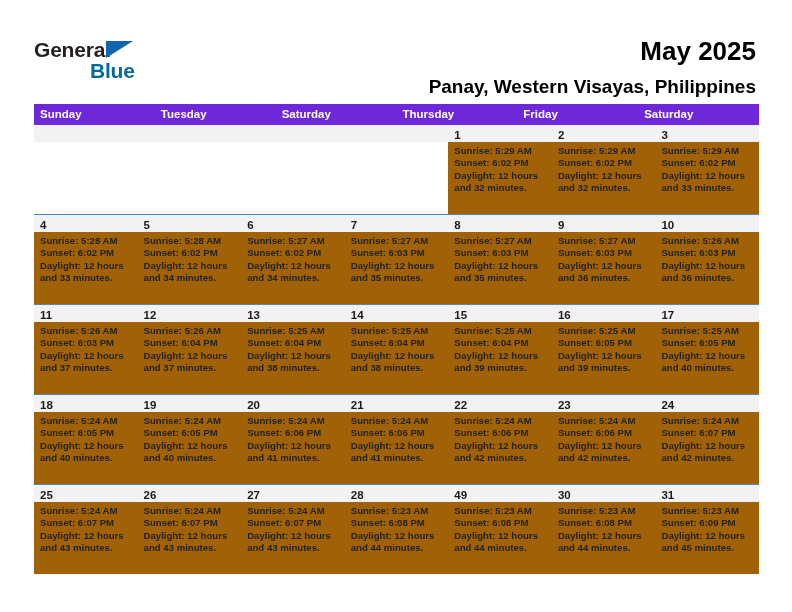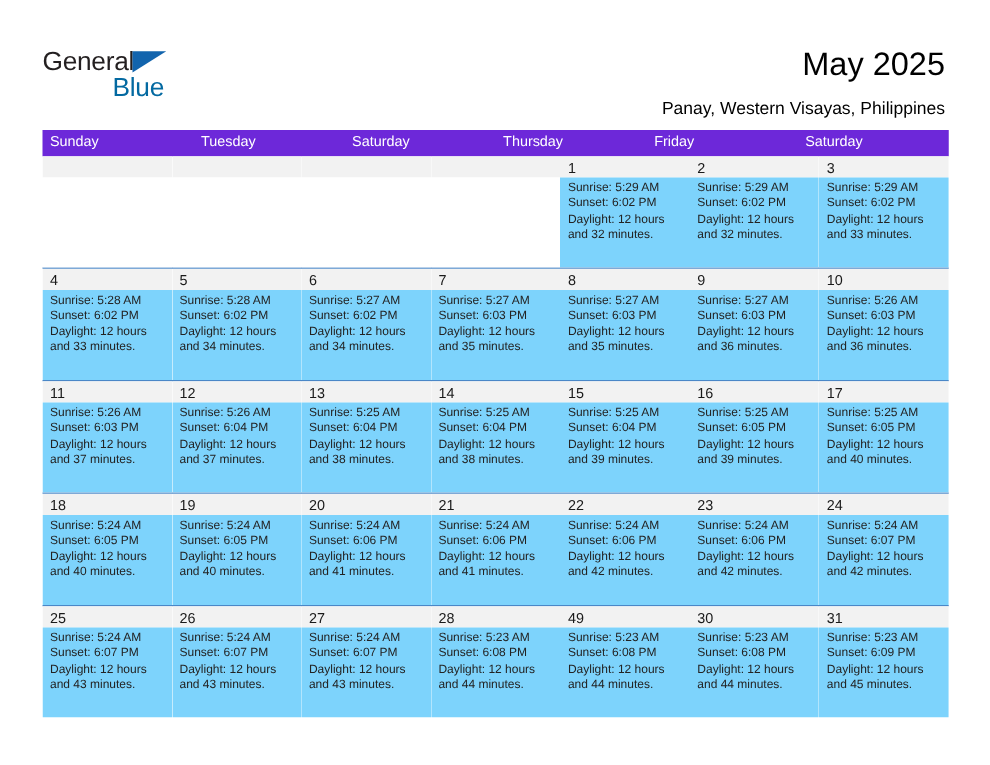--- a/index.html
+++ b/index.html
@@ -12,20 +12,21 @@
     height: 612px;
     font-family: "Liberation Sans", sans-serif;
     color: #000000;
     overflow: hidden;
   }
   .page {
     position: relative;
     width: 792px;
     height: 612px;
     box-sizing: border-box;
+    font-weight: bold;
   }
 
   
   .header {
     position: absolute;
     left: 0;
     top: 0;
     width: 792px;
     height: 104px;
   }
@@ -72,21 +73,21 @@
     font-size: 26px;
     line-height: 30px;
     color: #000000;
     text-align: right;
     white-space: nowrap;
   }
   .subtitle {
     position: absolute;
     right: 36px;
     top: 78px;
-    font-size: 14px;
+    font-size: 19px;
     line-height: 17px;
     color: #000000;
     text-align: right;
     white-space: nowrap;
   }
 
   
   .calendar {
     position: absolute;
     left: 34px;
@@ -139,21 +140,21 @@
   .day-cell.empty .day-band {
     background: #f2f2f2;
   }
   .day-num {
     font-size: 11.5px;
     line-height: 17px;
     color: #1a1a1a;
   }
   .day-body {
     padding: 3px 6px 0 6px;
-    background: #7dd3fc;
+    background: #a16207;
     height: 72px;
     box-sizing: border-box;
   }
   .day-line {
     font-size: 9.6px;
     line-height: 12.4px;
     color: #232323;
     white-space: nowrap;
   }
   .day-cell.empty .day-body {

